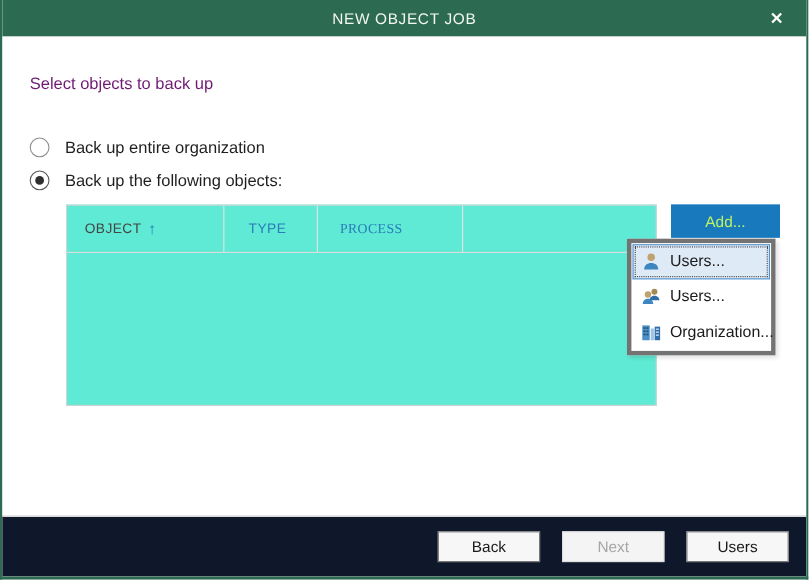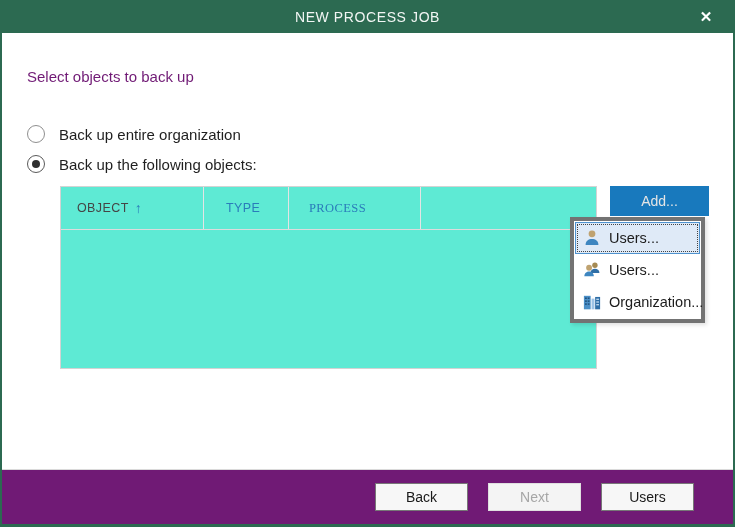--- a/index.html
+++ b/index.html
@@ -74,21 +74,21 @@
   .th.col-type    { width:85px;  padding-left:22px; color:#2a7cba; }
   .th.col-process { width:132px; padding-left:20px; color:#2a7cba;font-family:Liberation Serif, serif; }
   .th.col-filler  { flex:1; border-right:none; cursor:default; }
   .sort-arrow { color:#2a7cba; font-size:14px; margin-left:6px; font-weight:bold; }
   .tbody { height:214px; }
 
   
   .add-btn {
     position:absolute; left:608px; top:186px;
     width:99px; height:30px;
-    background:#1879bd; color:#e5e5e5;
+    background:#1879bd; color:#bef264;
     border:1px solid #1879bd;
     font-size:14px; font-family:"Liberation Sans", sans-serif;
     cursor:pointer;
   }
 
   
   .add-menu {
     position:absolute; left:568px; top:217px;
     width:135px;
     background:#ffffff;
@@ -106,42 +106,42 @@
     border:1px solid #4f92cd;
     outline:1px dotted #444;
     outline-offset:-3px;
   }
   .menu-icon { width:18px; height:18px; margin-right:8px; flex:0 0 auto; display:flex; }
   .menu-icon svg { width:18px; height:18px; }
 
   
   .footer {
     position:absolute; left:0; right:0; top:469px; bottom:0;
-    background:#701a75; border-top:1px solid #dadada;
+    background:#0f172a; border-top:1px solid #dadada;
     display:flex; align-items:center; justify-content:flex-end;
-    gap:20px; padding-right:39px;
+    gap:20px; padding-right:16px;
   }
   .btn {
     width:93px; height:28px; font-size:14px;
     font-family:"Liberation Sans", sans-serif;
     background:#f7f7f7; border:1px solid #777777; color:#1a1a1a;
     cursor:pointer;
   }
   .btn:disabled, .btn.disabled {
     background:#f4f4f4; border:1px solid #dfdfdf; color:#a6a6a6;
     cursor:default;
   }
 </style>
 </head>
 <body>
 
 <div class="window">
 
   <div class="titlebar">
-    <span class="title">NEW PROCESS JOB</span>
+    <span class="title">NEW OBJECT JOB</span>
     <span class="close">✕</span>
   </div>
 
   <div class="heading">Select objects to back up</div>
 
   <div class="radio-row row2 selected">
     <span class="radio-circle">
         <span class="radio-dot"></span>
       </span>
     <span class="radio-label">Back up the following objects:</span>

